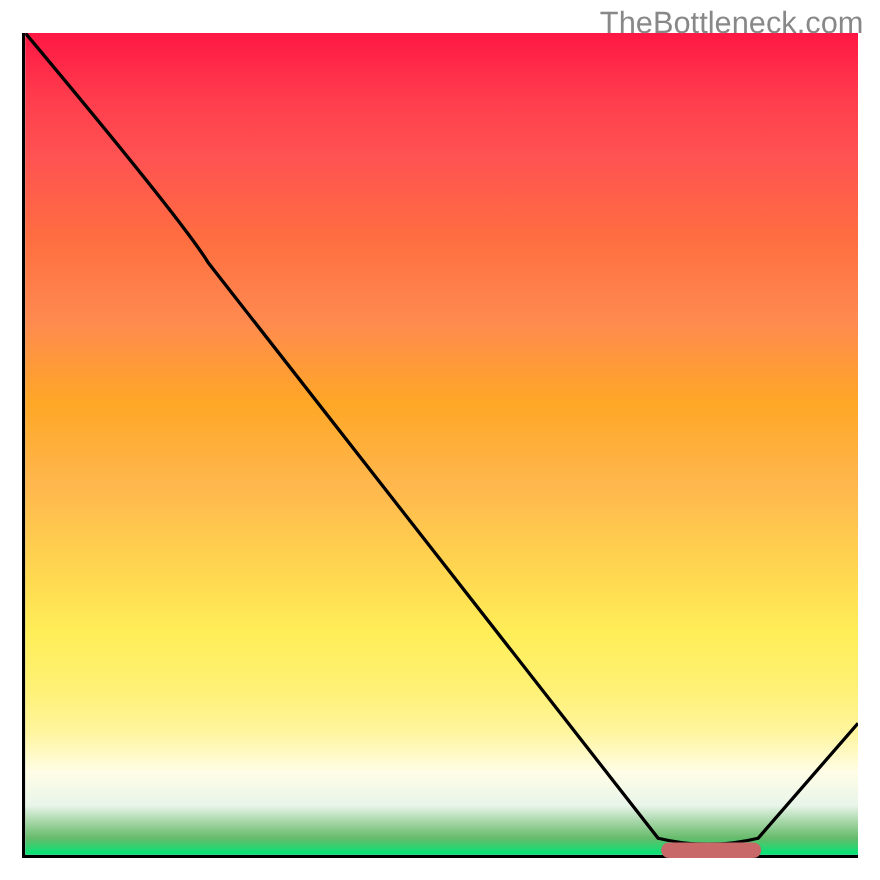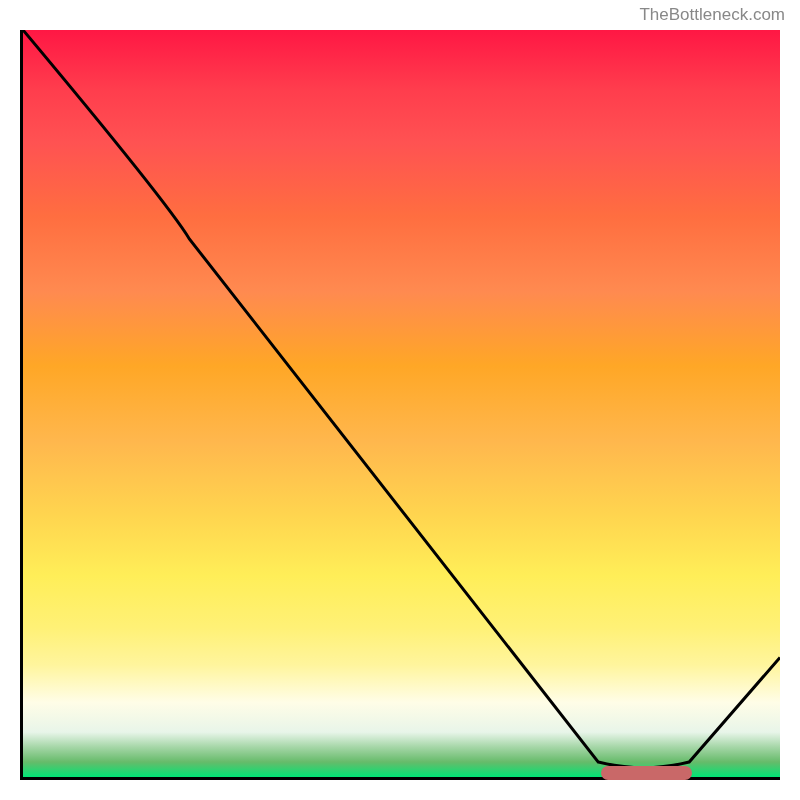--- a/index.html
+++ b/index.html
@@ -11,21 +11,21 @@
       width: 800px;
       height: 800px;
       background: white;
       position: relative;
       font-family: Arial, sans-serif;
     }
     .watermark {
       position: absolute;
       top: 5px;
       right: 15px;
-      font-size: 17px;
+      font-size: 28px;
       color: #888;
       font-weight: normal;
       z-index: 10;
     }
     .chart-container {
       position: absolute;
       top: 30px;
       left: 20px;
       width: 760px;
       height: 750px;

